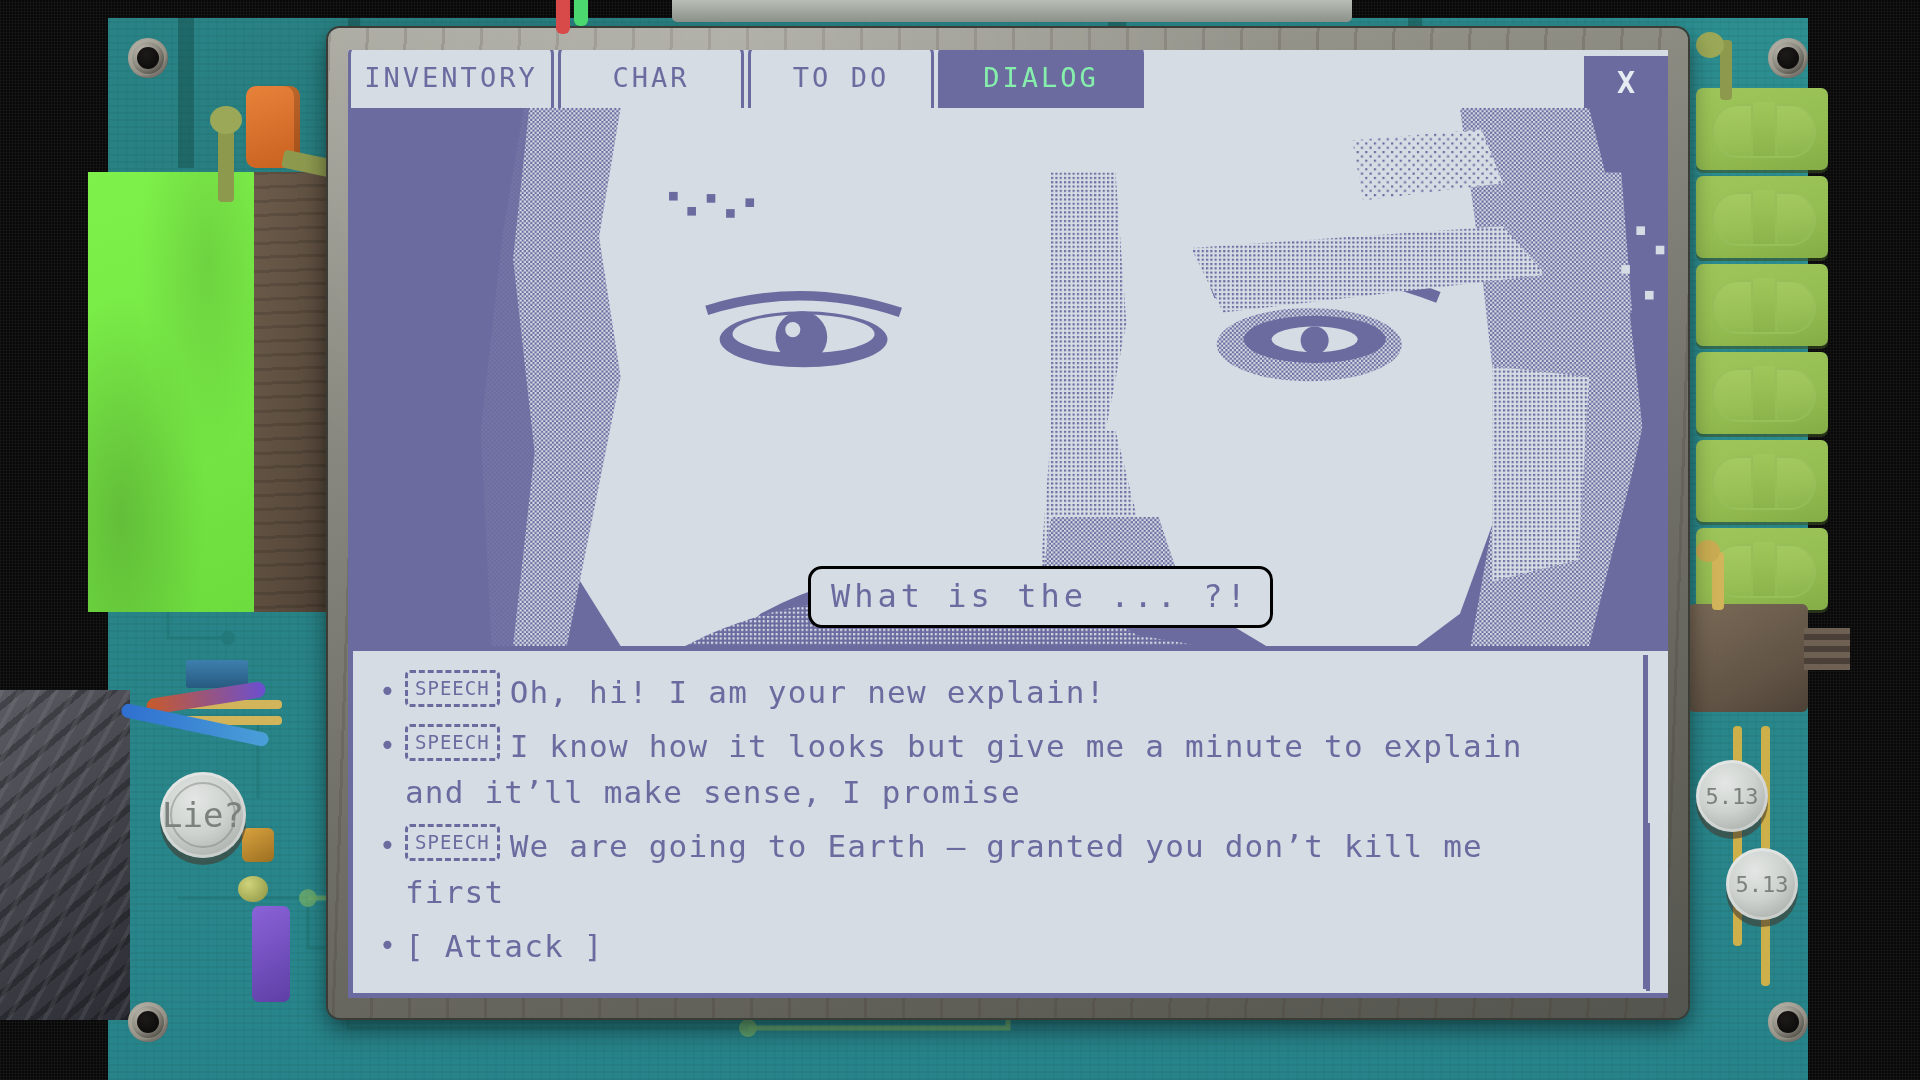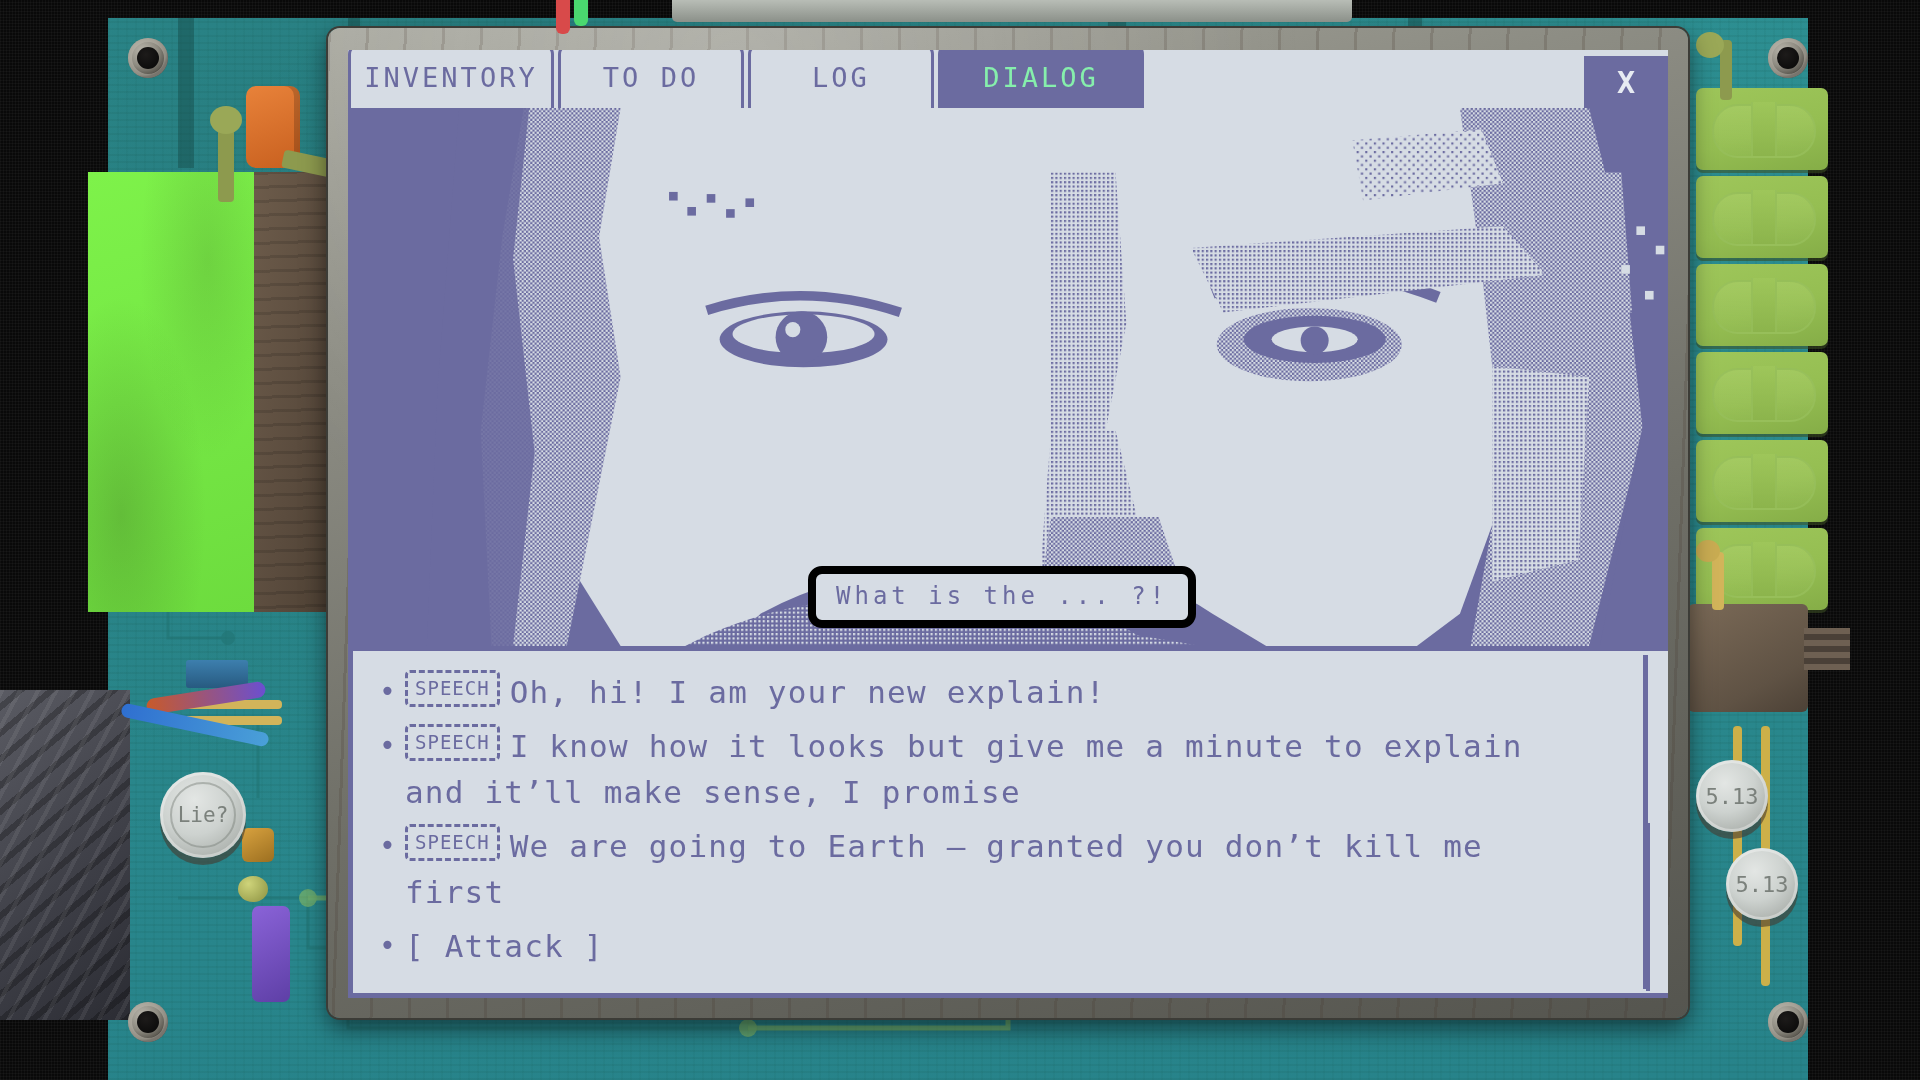--- a/index.html
+++ b/index.html
@@ -214,26 +214,26 @@
     overflow: hidden;
     min-height: 0;
   }
   .portrait svg { position:absolute; inset:0; width:100%; height:100%; display:block; }
 
   
   .bubble {
     position: absolute;
     left: 460px; bottom: 18px;
     background: #d6dce4;
-    border: 8px solid #000000;
+    border: 3px solid #000000;
     border-radius: 14px;
     padding: 8px 20px 10px 20px;
     color: #6b6ba0;
     font-family: "DejaVu Sans Mono", monospace;
-    font-size: 24px;
+    font-size: 32px;
     letter-spacing: 4px;
     white-space: nowrap;
     z-index: 9;
   }
 
   
   .optionsPanel {
     position: relative;
     flex: 0 0 auto;
     height: 352px;
@@ -302,21 +302,21 @@
     border-radius: 50%;
     background: radial-gradient(circle at 40% 32%, #e3e6e4 0%, #cdd2cf 45%, #b3b8b4 72%, #8e948f 100%);
     display: flex; align-items: center; justify-content: center;
     color: #7b817c;
     font-family: "DejaVu Sans Mono", monospace;
     z-index: 9;
     cursor: pointer;
     user-select: none;
     box-shadow: 0 7px 0 rgba(70,58,46,.60), inset 0 0 0 3px rgba(255,255,255,.35);
   }
-  .roundbtn.lie { left: 160px; top: 772px; width: 86px; height: 86px; font-size: 21px; }
+  .roundbtn.lie { left: 160px; top: 772px; width: 86px; height: 86px; font-size: 34px; }
   .roundbtn.lie::before{
     content:"";position:absolute; left:10px; top:10px; right:10px; bottom:10px;
     border-radius:50%; border:2px solid rgba(120,126,120,.45);
   }
   .roundbtn.v1 { right: 152px; top: 760px; width: 72px; height: 72px; font-size: 22px; }
   .roundbtn.v2 { right: 122px; top: 848px; width: 72px; height: 72px; font-size: 22px; }
 
   
   .connector {
     position:absolute; right:112px; top:604px; width:120px; height:108px;
@@ -468,24 +468,24 @@
   </div>
 
   <div class="bezel">
     <div class="screen">
 
       <div class="tabbar">
         <div class="tab wide">
           <span>INVENTORY</span>
         </div>
         <div class="tab">
-          <span>TO DO</span>
+          <span>CHAR</span>
         </div>
         <div class="tab">
-          <span>LOG</span>
+          <span>TO DO</span>
         </div>
         <div class="tab wide active">
           <span>DIALOG</span>
         </div>
         <div class="closebtn">
           <span>X</span>
         </div>
       </div>
 
       <div class="portrait">

